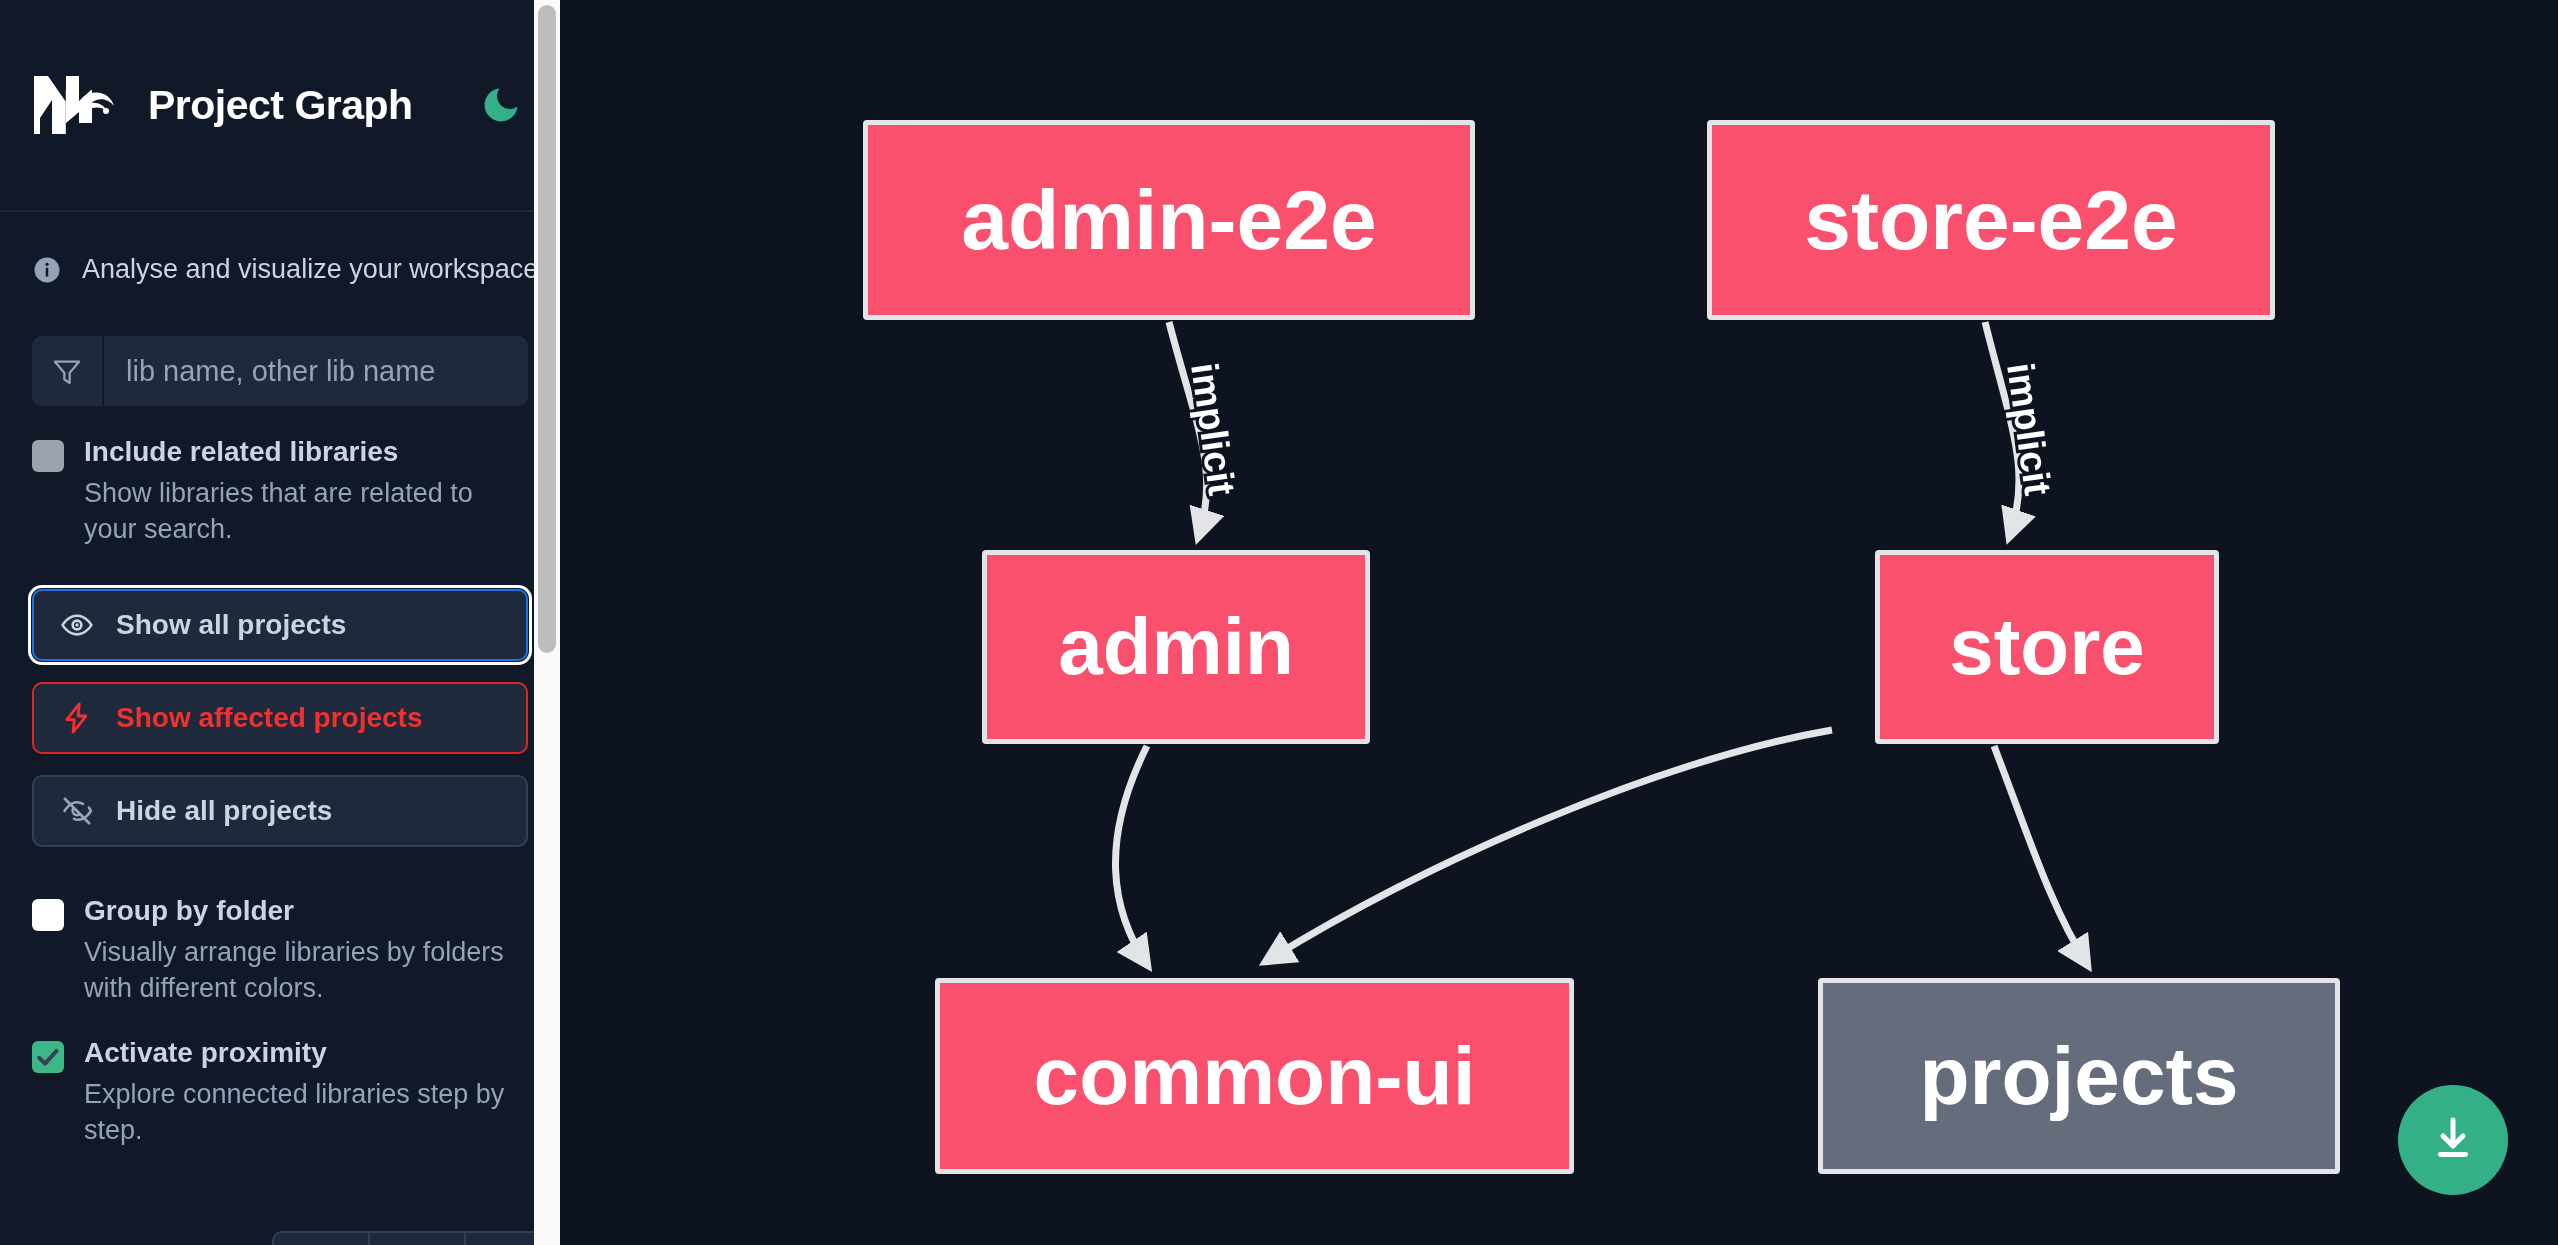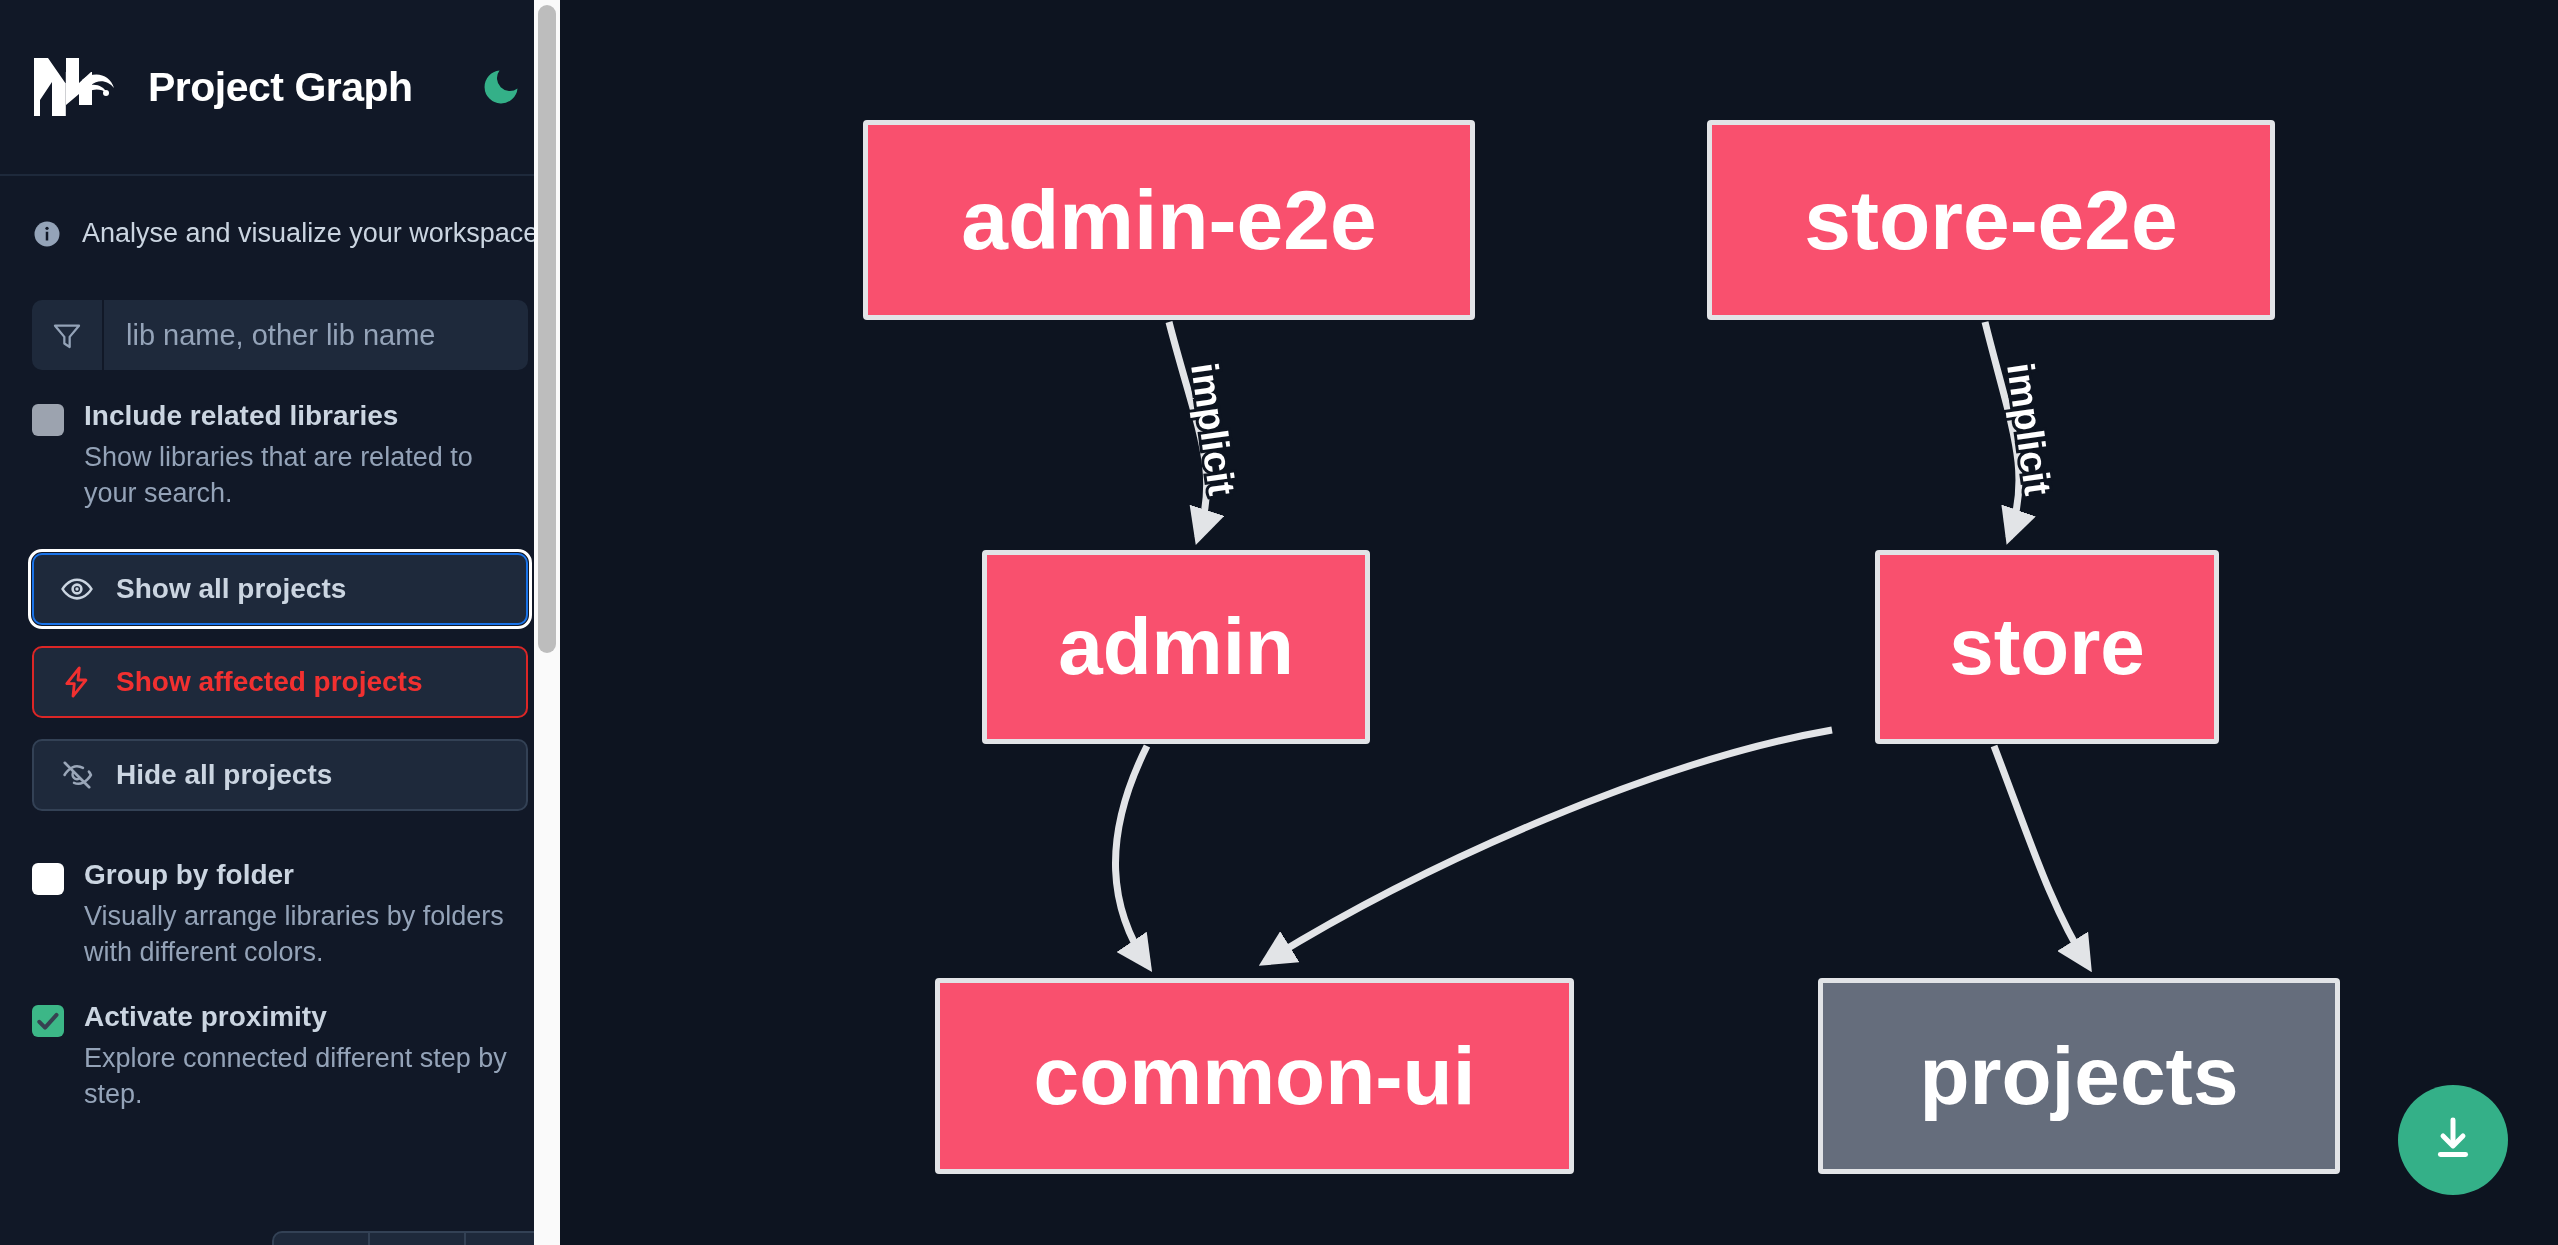--- a/index.html
+++ b/index.html
@@ -24,21 +24,21 @@
   #sidebar {
     position: relative;
     width: 560px;
     height: 1245px;
     flex: 0 0 560px;
     background: #111827;
     overflow: hidden;
   }
 
   .sb-header {
-    height: 176px;
+    height: 212px;
     display: flex;
     align-items: center;
     padding: 0 30px 0 30px;
     border-bottom: 2px solid #1e293b;
     gap: 0;
   }
 
   .nx-logo {
     width: 96px;
     height: 66px;
@@ -343,21 +343,21 @@
       </div>
 
       <div class="check-row">
         <span class="cbox green">
           <svg viewBox="0 0 24 24" width="32" height="32" xmlns="http://www.w3.org/2000/svg">
             <path d="M5.5 12.6l4.3 4.4 8.6-9.6" fill="none" stroke="#374151" stroke-width="3" stroke-linecap="round" stroke-linejoin="round"></path>
           </svg>
         </span>
         <div class="check-texts">
           <div class="check-title">Activate proximity</div>
-          <div class="check-desc">Explore connected different step by step.</div>
+          <div class="check-desc">Explore connected libraries step by step.</div>
         </div>
       </div>
 
       <div class="seg-peek">
         <div></div>
         <div></div>
         <div></div>
       </div>
 
     </div>

